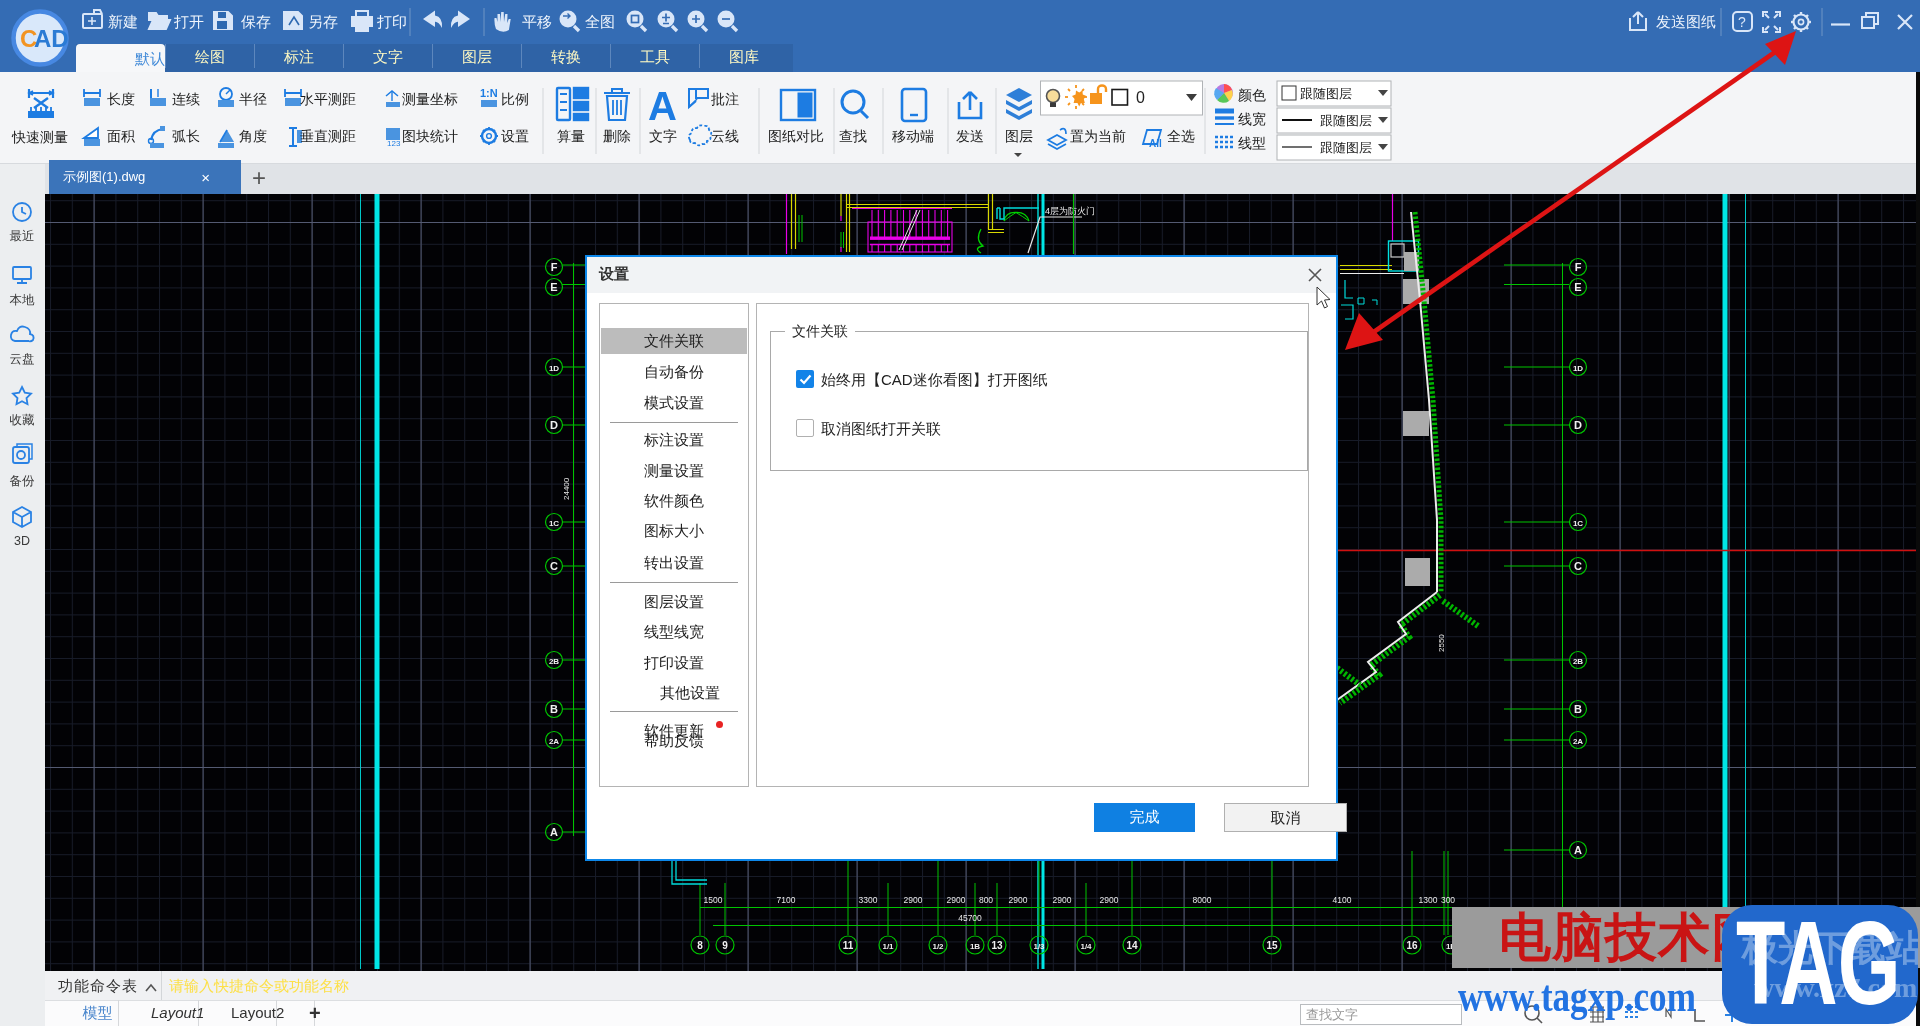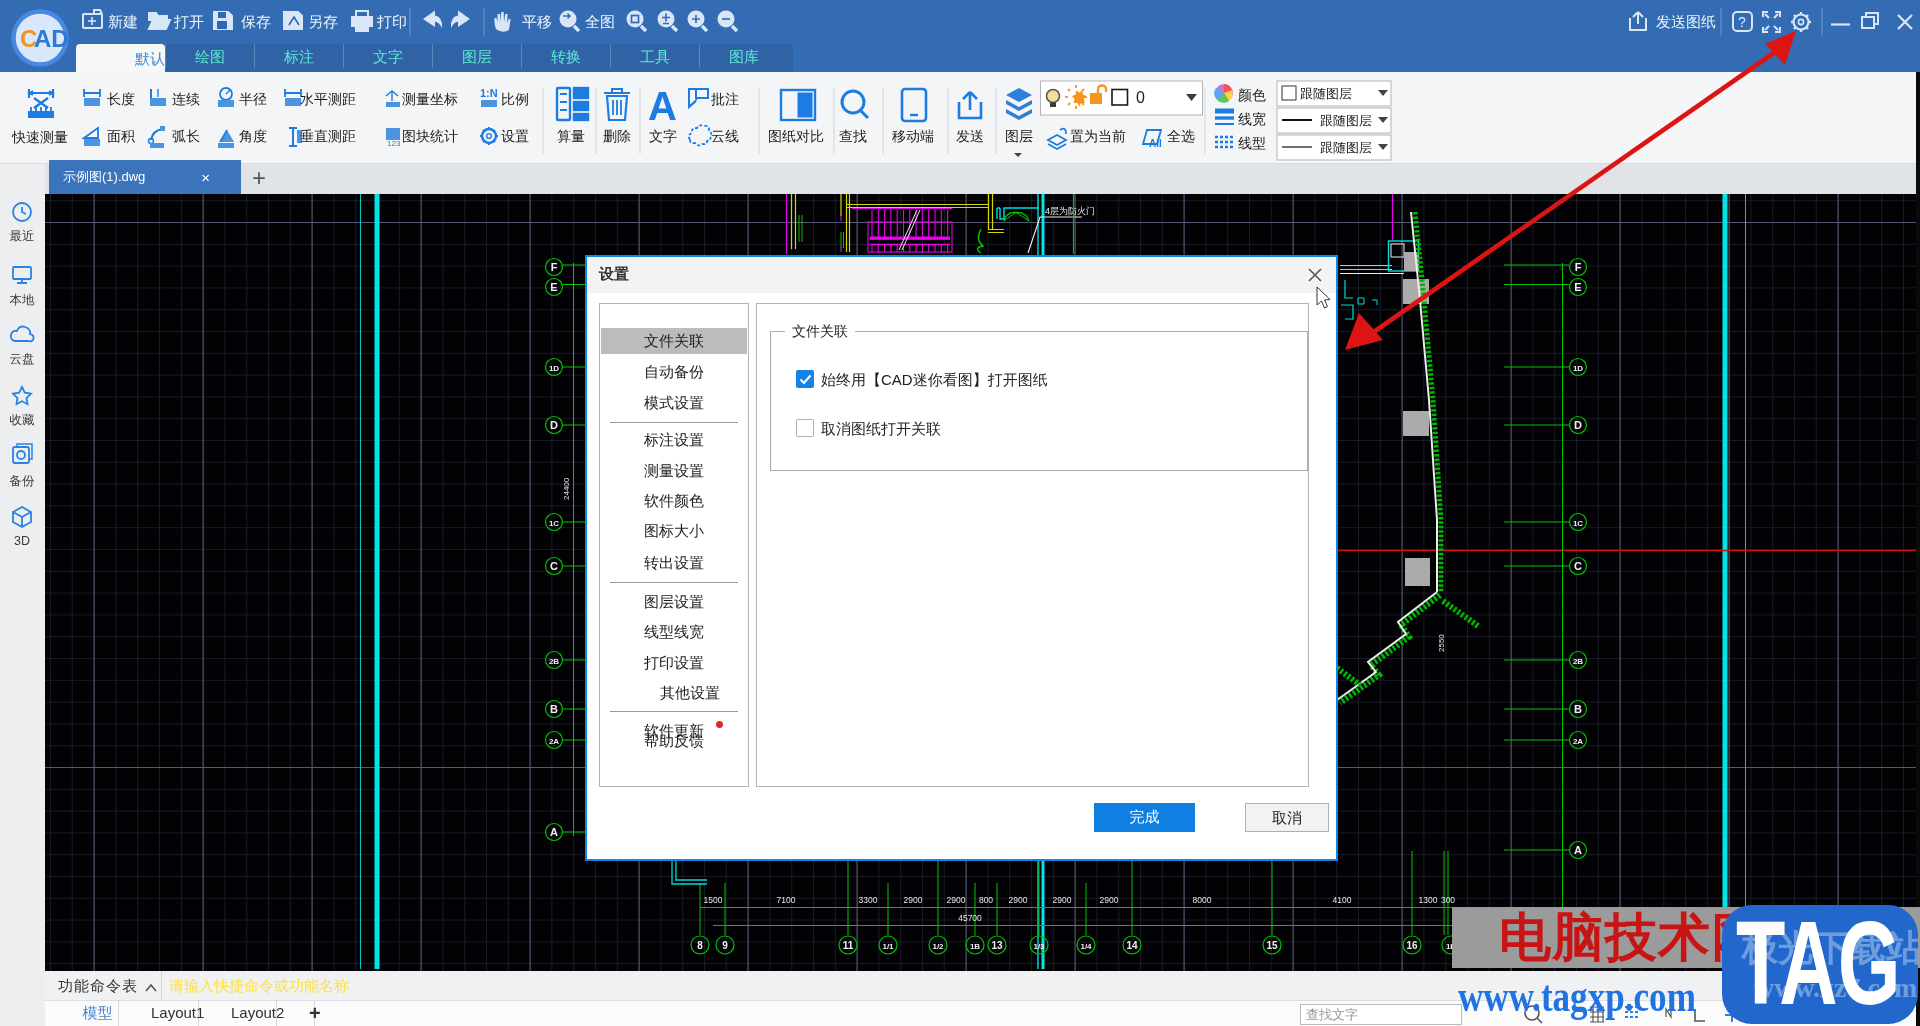--- a/index.html
+++ b/index.html
@@ -5,21 +5,21 @@
   * { margin:0; padding:0; box-sizing:border-box; }
   html,body { width:1920px; height:1026px; overflow:hidden; }
   body { font-family:"Liberation Sans", sans-serif; position:relative; background:#000; }
   .abs { position:absolute; }
   
   #topbar { left:0; top:0; width:1920px; height:72px; background:#346cb4; }
   #logo { left:8px; top:6px; width:64px; height:64px; border-radius:50%;
           background:transparent; z-index:5;}
   
   .mtab { position:absolute; top:44px; width:89px; height:24px; line-height:26px; text-align:center;
-          color:#5eead4; font-size:15px; border-left:1px solid #5d87bd; }
+          color:#fef9c3; font-size:15px; border-left:1px solid #5d87bd; }
   .mtab.active { background:#f6f7f9; color:#418ad8; border-left:none; border-radius:4px 4px 0 0; height:36px; line-height:30px; }
   
   #tabstrip { left:45px; top:164px; width:1875px; height:30px; background:#e0e3e7; }
   #doctab { left:49px; top:160px; width:192px; height:34px; background:#3b74ba; color:#fff; font-size:13px;
             display:flex; align-items:center; z-index:4; }
   
   #sidebar { left:0; top:164px; width:45px; height:862px; background:#eceef0; }
   
   #canvas { left:45px; top:194px; width:1875px; height:777px; background:#020205; overflow:hidden; }
   
@@ -651,21 +651,21 @@
 
 <div class="abs" id="bbar1"></div>
 <div class="abs" id="bbar2"></div>
 <div class="abs" style="left:58px;top:977px;font-size:15px;letter-spacing:1px;color:#333;z-index:4;">功能命令表</div>
 <svg class="abs" style="left:144px;top:983px;z-index:4" width="14" height="10" viewBox="0 0 14 10">
     <path d="M2 8 L7 2 L12 8" stroke="#555" stroke-width="1.6" fill="none"></path>
   </svg>
 <div class="abs" style="left:161px;top:971px;width:1px;height:29px;background:#d3d6d9;z-index:4;"></div>
 <div class="abs" style="left:169px;top:977px;font-size:15px;color:#fde047;z-index:4;">请输入快捷命令或功能名称</div>
 <div class="btab" style="left:45px;width:74px;color:#4a86cc;">模型</div>
-<div class="btab" style="left:119px;width:80px;">Layout1</div>
+<div class="btab" style="left:119px;width:80px;font-style:italic;">Layout1</div>
 <div class="btab" style="left:199px;width:78px;">Layout2</div>
 <div class="btab" style="left:277px;width:38px;font-size:20px;color:#333;font-weight:bold;">+</div>
 <div class="abs" style="left:1300px;top:1004px;width:162px;height:21px;background:#fff;border:1px solid #b9bcbf;z-index:4;font-size:13px;color:#999;line-height:20px;padding-left:5px;">查找文字</div>
 <svg class="abs" style="left:1470px;top:1003px;z-index:4" width="450" height="23" viewBox="0 0 450 23">
   <g stroke="#555" fill="none" stroke-width="1.6">
     <circle cx="62" cy="10" r="7"></circle>
       <line x1="67" y1="15" x2="72" y2="20"></line>
     <path d="M120 4 h14 M120 9 h14 M120 14 h14 M120 19 h14 M123 4 v15 M128 4 v15 M133 4 v15" stroke-width="1.2"></path>
     <g stroke="#2a82e4">
         <path d="M155 4 h3 M160 4 h3 M165 4 h3 M155 9 h3 M160 9 h3 M165 9 h3 M155 14 h3 M160 14 h3 M165 14 h3" stroke-width="2"></path>
@@ -708,21 +708,21 @@
     <div class="abs" style="left:28px;top:19px;background:#fff;padding:0 7px;font-size:14px;color:#222;">文件关联</div>
     <div class="abs" style="left:39px;top:66px;width:18px;height:18px;background:#1283e8;border-radius:2px;"></div>
     <svg class="abs" style="left:42px;top:70px;" width="13" height="11" viewBox="0 0 13 11">
         <path d="M1.5 5.5 L5 9 L11.5 1.5" stroke="#fff" stroke-width="2.2" fill="none"></path>
       </svg>
     <div class="abs" style="left:64px;top:67px;font-size:15px;color:#222;">始终用【CAD迷你看图】打开图纸</div>
     <div class="abs" style="left:39px;top:115px;width:18px;height:18px;background:#fff;border:1px solid #b0b0b0;border-radius:2px;"></div>
     <div class="abs" style="left:64px;top:116px;font-size:15px;color:#222;">取消图纸打开关联</div>
   </div>
   <div class="btn" style="left:507px;top:546px;width:101px;background:#0f80e2;color:#fff;">完成</div>
-  <div class="btn" style="left:658px;top:546px;width:84px;background:#f2f2f2;border:1px solid #b0b0b0;color:#222;">取消</div>
+  <div class="btn" style="left:637px;top:546px;width:123px;background:#f2f2f2;border:1px solid #b0b0b0;color:#222;">取消</div>
 </div>
 
 <svg class="abs" style="left:1316px;top:286px;z-index:26" width="16" height="24" viewBox="0 0 16 24">
   <path d="M1 1 L1 19 L5.5 15 L8.5 22 L11.5 20.5 L8.5 14 L14 13.5 Z" fill="#fff" stroke="#333" stroke-width="1"></path>
 </svg>
 <div class="abs" id="wm-gray"></div>
 <div class="abs" id="wm-red">电脑技术网</div>
 <div class="abs" id="wm-tag"></div>
 <svg class="abs" style="left:1722px;top:905px;z-index:33;" width="196" height="119" viewBox="0 0 196 119">
   <text x="20" y="55" font-size="36" font-weight="bold" fill="#b9d3f0" opacity="0.5" font-family="Liberation Serif">极光下载站</text>

